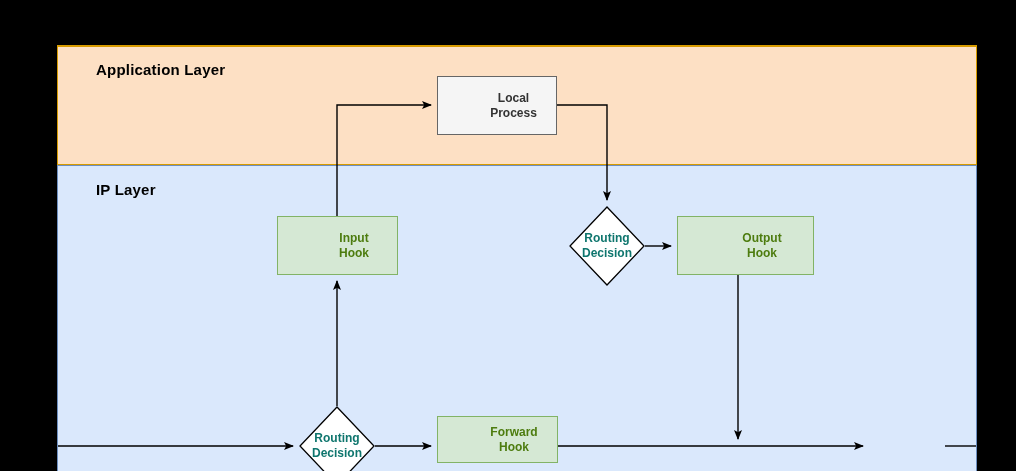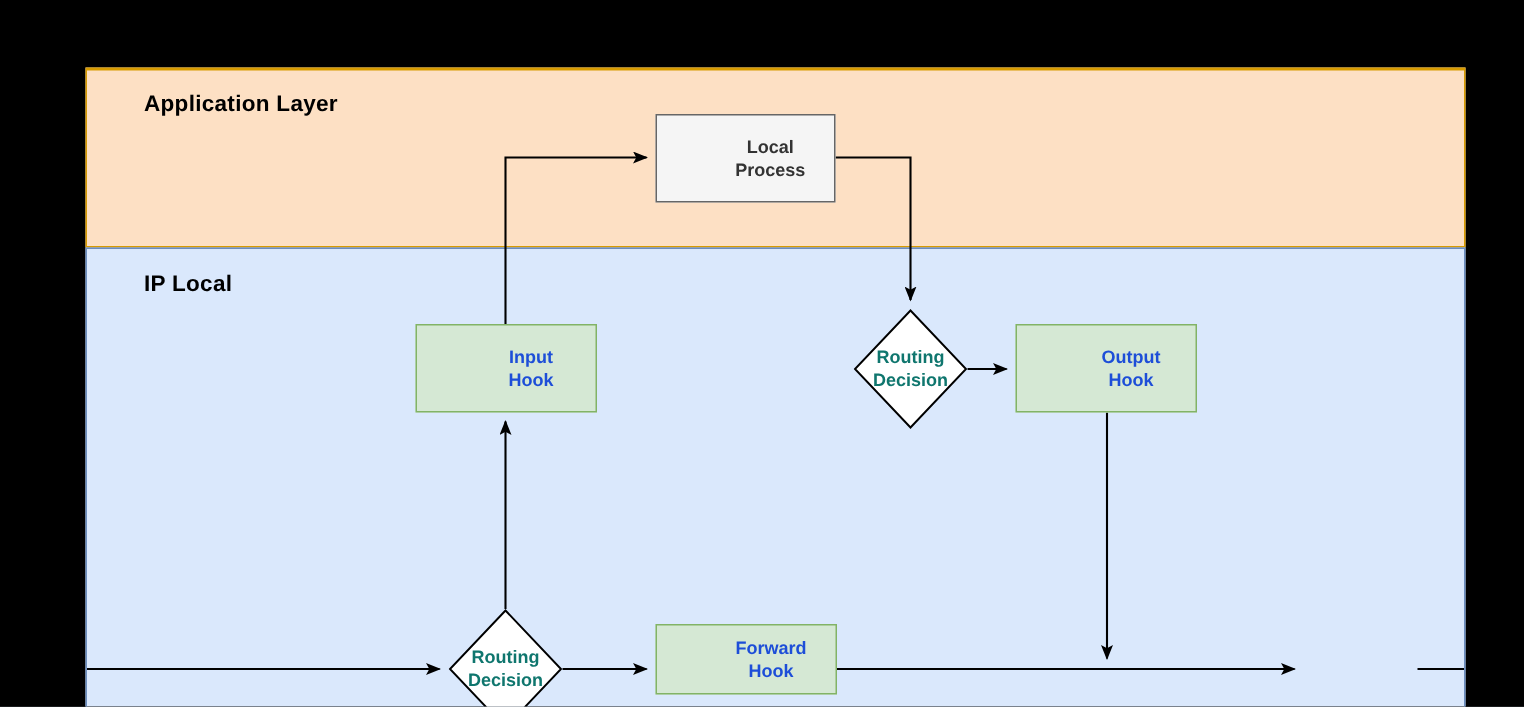--- a/index.html
+++ b/index.html
@@ -15,26 +15,26 @@
 
   .layer-title{position:absolute;font-size:15px;font-weight:bold;color:#000;
                letter-spacing:.2px;white-space:nowrap;}
   #app-title{left:96px;top:16px;}
   #ip-title{left:96px;top:136px;}
 
   .node{position:absolute;box-sizing:border-box;display:flex;
         align-items:center;justify-content:center;text-align:center;
         font-size:12px;font-weight:bold;line-height:15px;padding-left:33px;}
   .box{border-width:1px;border-style:solid;}
-  .green{background:#d5e8d4;border-color:#82b366;color:#1d4ed8;}
+  .green{background:#d5e8d4;border-color:#82b366;color:#4d7c0f;}
   .grey{background:#f5f5f5;border-color:#666666;color:#333333;}
 
   #local-process{left:437px;top:31px;width:120px;height:59px;}
   #input-hook{left:277px;top:171px;width:121px;height:59px;}
-  #output-hook{left:677px;top:171px;width:121px;height:59px;}
+  #output-hook{left:677px;top:171px;width:137px;height:59px;}
   #forward-hook{left:437px;top:371px;width:121px;height:47px;}
 
   .diamond{position:absolute;}
   .diamond svg{position:absolute;left:0;top:0;}
   .diamond .dlabel{position:absolute;left:0;top:0;width:100%;height:100%;
         display:flex;flex-direction:column;justify-content:center;
         font-size:12px;font-weight:bold;line-height:15px;color:#0f766e;text-align:center;}
   #rd-top{left:569px;top:161px;width:76px;height:80px;}
   #rd-bottom{left:299px;top:361px;width:76px;height:80px;}
   #bridge-device{left:869px;top:361px;width:76px;height:80px;}
@@ -44,21 +44,21 @@
 </style>
 </head>
 <body>
 
 <div id="canvas">
 
   <div class="layer" id="app-layer"></div>
   <div class="layer" id="ip-layer"></div>
 
   <div class="layer-title" id="app-title">Application Layer</div>
-  <div class="layer-title" id="ip-title">IP Local</div>
+  <div class="layer-title" id="ip-title">IP Layer</div>
 
   <svg id="edges" viewBox="0 0 1016 471" xmlns="http://www.w3.org/2000/svg">
     <defs>
       <marker id="ah" markerWidth="10" markerHeight="8" refX="9" refY="4" orient="auto" markerUnits="userSpaceOnUse">
         <path d="M0,0 L10,4 L0,8 L2.2,4 Z" fill="#000"></path>
       </marker>
     </defs>
     <g stroke="#000" stroke-width="1.4" fill="none">
 
       <path d="M337,171 L337,60 L431,60" marker-end="url(#ah)"></path>

